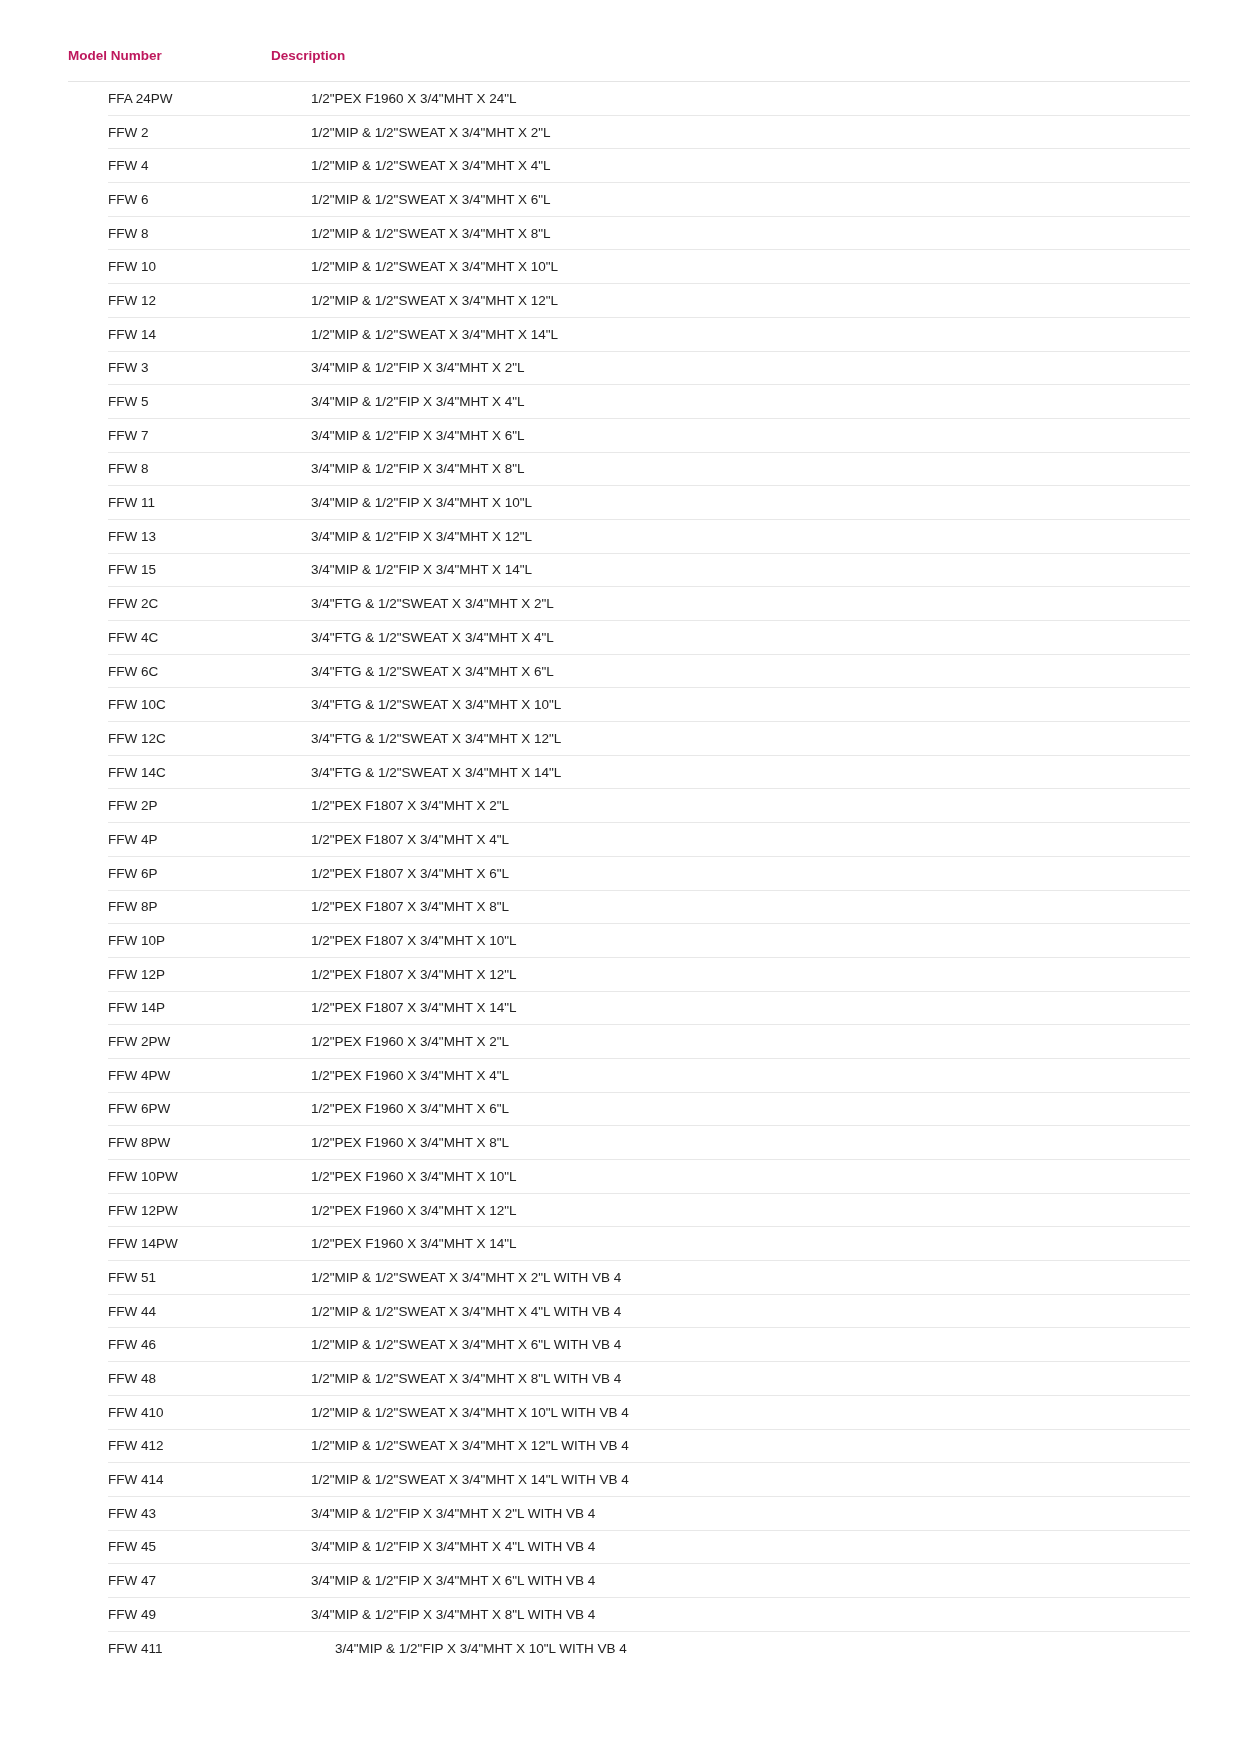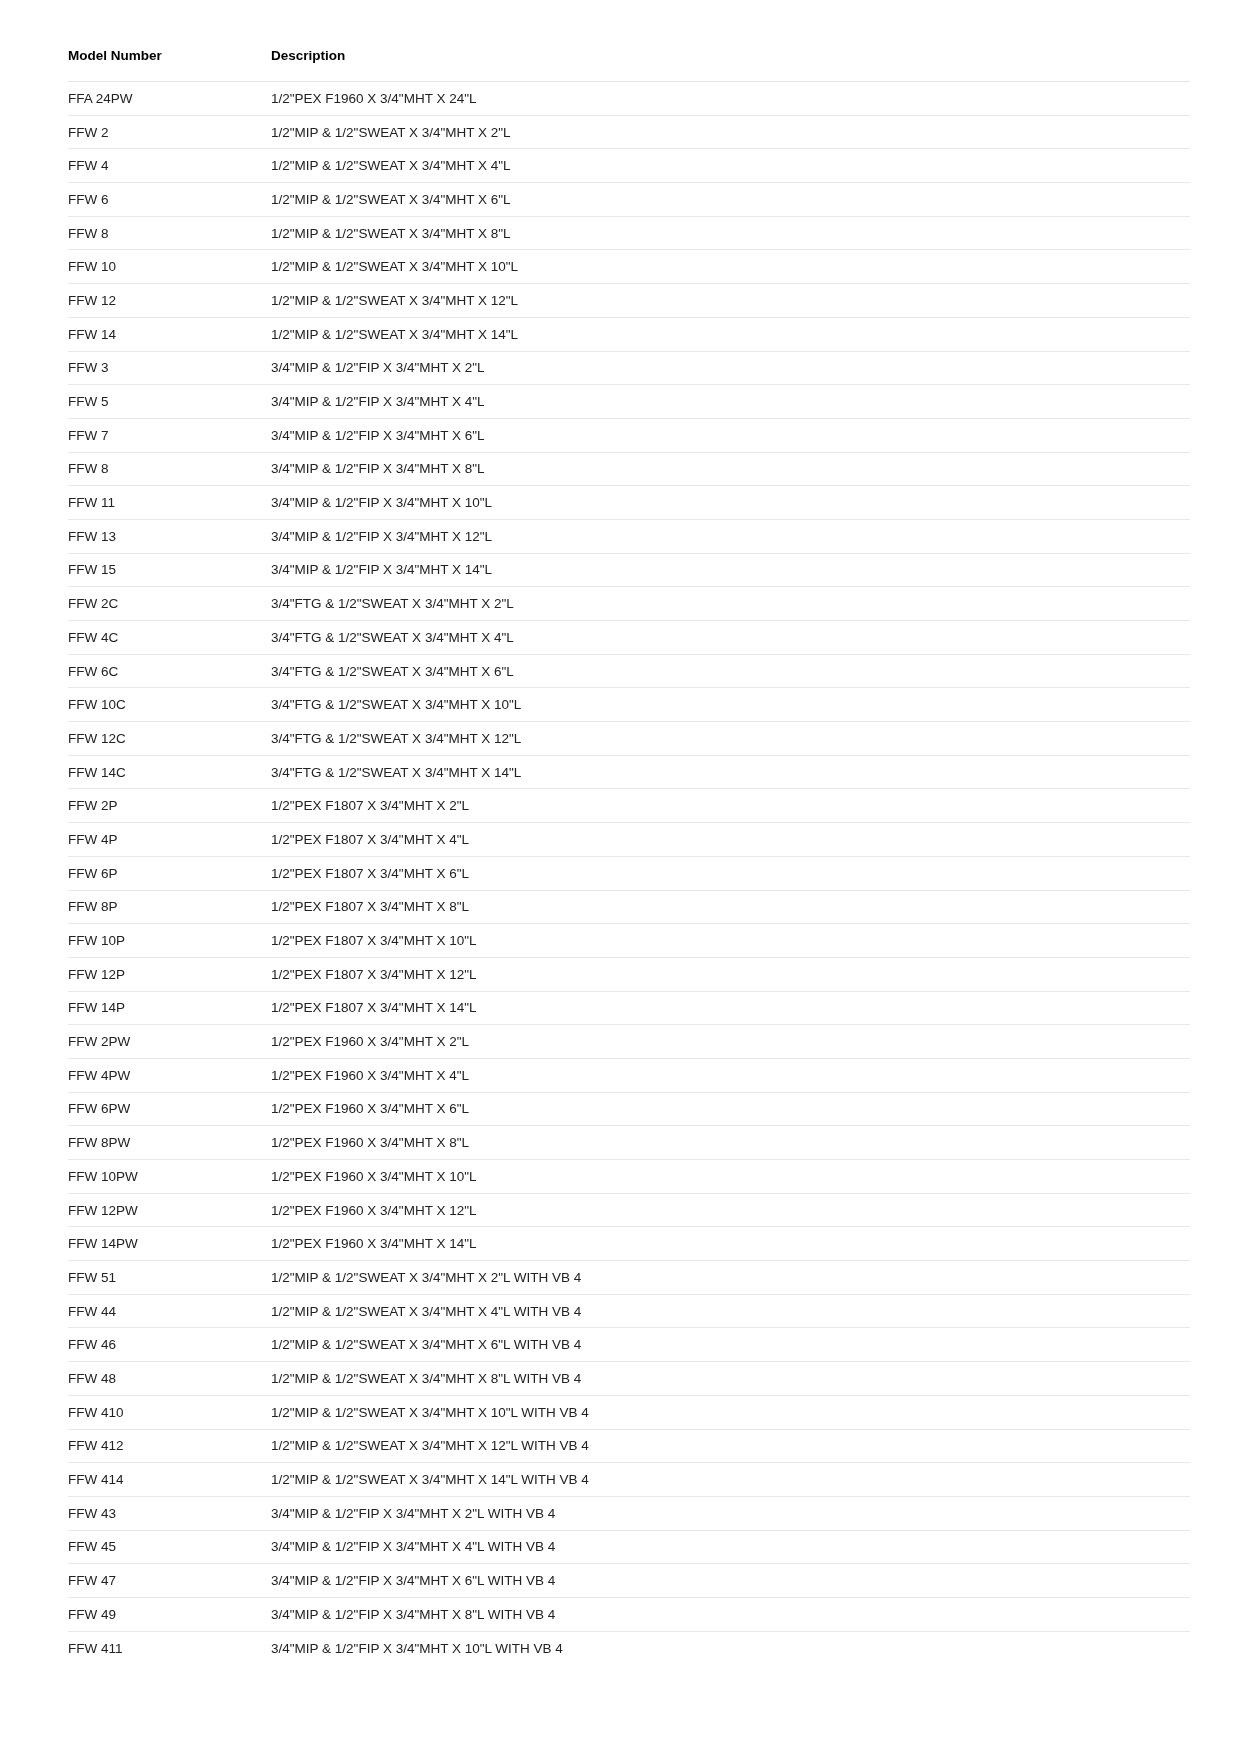--- a/index.html
+++ b/index.html
@@ -21,39 +21,41 @@
     display: flex;
     align-items: flex-start;
     height: 38px;
     box-sizing: border-box;
     padding-top: 3px;
     border-bottom: 1px solid #e4e4e4;
   }
   .header-cell {
     font-size: 13.5px;
     font-weight: bold;
-    color: #000000;
+    color: #be185d;
     line-height: 17px;
   }
   .col-model {
     width: 203px;
     flex: 0 0 203px;
   }
   .col-desc {
     flex: 1 1 auto;
   }
   .data-row {
     display: flex;
     align-items: center;
     height: 33.7px;
     box-sizing: border-box;
     border-bottom: 1px solid #e8e8e8;
+    margin-left: 40px;
   }
   .data-row:last-child {
     border-bottom: none;
+    gap: 24px;
   }
   .cell {
     font-size: 13.5px;
     color: #222222;
     white-space: nowrap;
   }
 </style>
 </head>
 <body>
 

